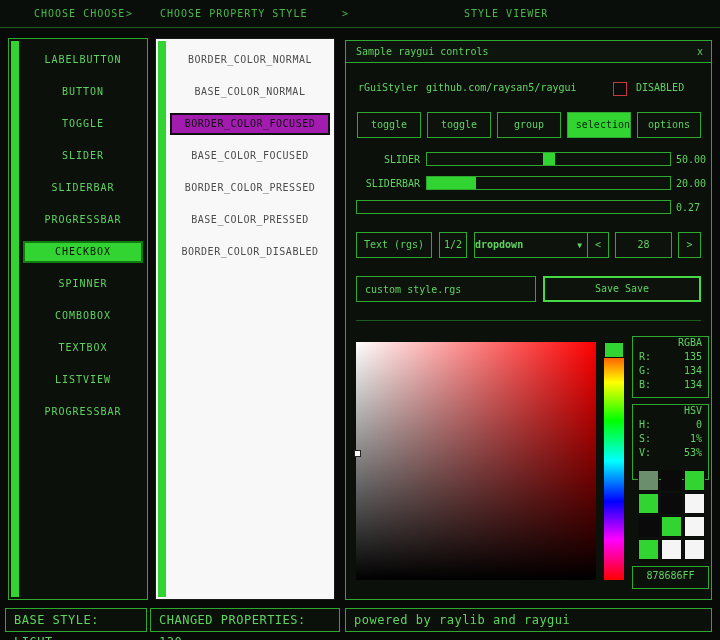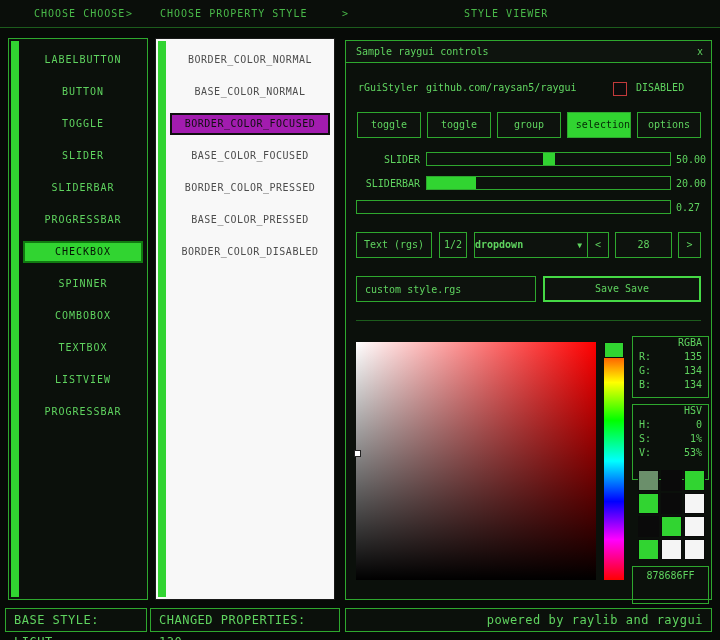--- a/index.html
+++ b/index.html
@@ -77,27 +77,27 @@
     background:linear-gradient(to bottom,#ff0000 0%,#ffff00 17%,#00ff00 33%,#00ffff 50%,#0000ff 67%,#ff00ff 83%,#ff0000 100%);}
   .hue-selector{position:absolute;left:0;top:0;width:100%;height:16px;background:var(--grn-fill);border:1px solid #0a0a0a;}
 
   .info-box{position:absolute;left:286px;width:77px;border:1px solid var(--grn-border);font-size:10px;color:var(--grn-text);padding:0 6px;}
   .info-box .ib-title{text-align:right;height:14px;}
   .ib-row{display:flex;justify-content:space-between;height:14px;}
 
   .swatch-grid{position:absolute;left:292px;top:406px;width:67px;display:grid;grid-template-columns:repeat(3,21px);grid-auto-rows:21px;gap:2px;}
   .swatch{border:1px solid #0a0a0a;cursor:pointer;}
 
-  .hex-box{position:absolute;left:286px;top:502px;width:77px;height:38px;border:1px solid var(--grn-border);color:var(--grn-text);font-size:10px;text-align:center;line-height:18px;}
+  .hex-box{position:absolute;left:286px;top:502px;width:77px;height:23px;border:1px solid var(--grn-border);color:var(--grn-text);font-size:10px;text-align:center;line-height:18px;}
 
   
   .statusbox{position:absolute;top:608px;height:24px;border:1px solid var(--grn-border);background:var(--panel);color:var(--grn-text);font-size:12px;line-height:22px;padding:0 8px;letter-spacing:0.5px;}
   .status-left{left:5px;width:142px;}
   .status-mid{left:150px;width:190px;}
-  .status-right{left:345px;width:367px;text-align:right;}
+  .status-right{left:345px;width:367px;}
 </style>
 </head>
 <body>
 
 <div class="app">
 
   <header class="topbar">
     <span class="tb-item" style="left:34px">CHOOSE CHOOSE</span>
     <span class="tb-sep" style="left:126px">&gt;</span>
     <span class="tb-item" style="left:160px">CHOOSE PROPERTY STYLE</span>

